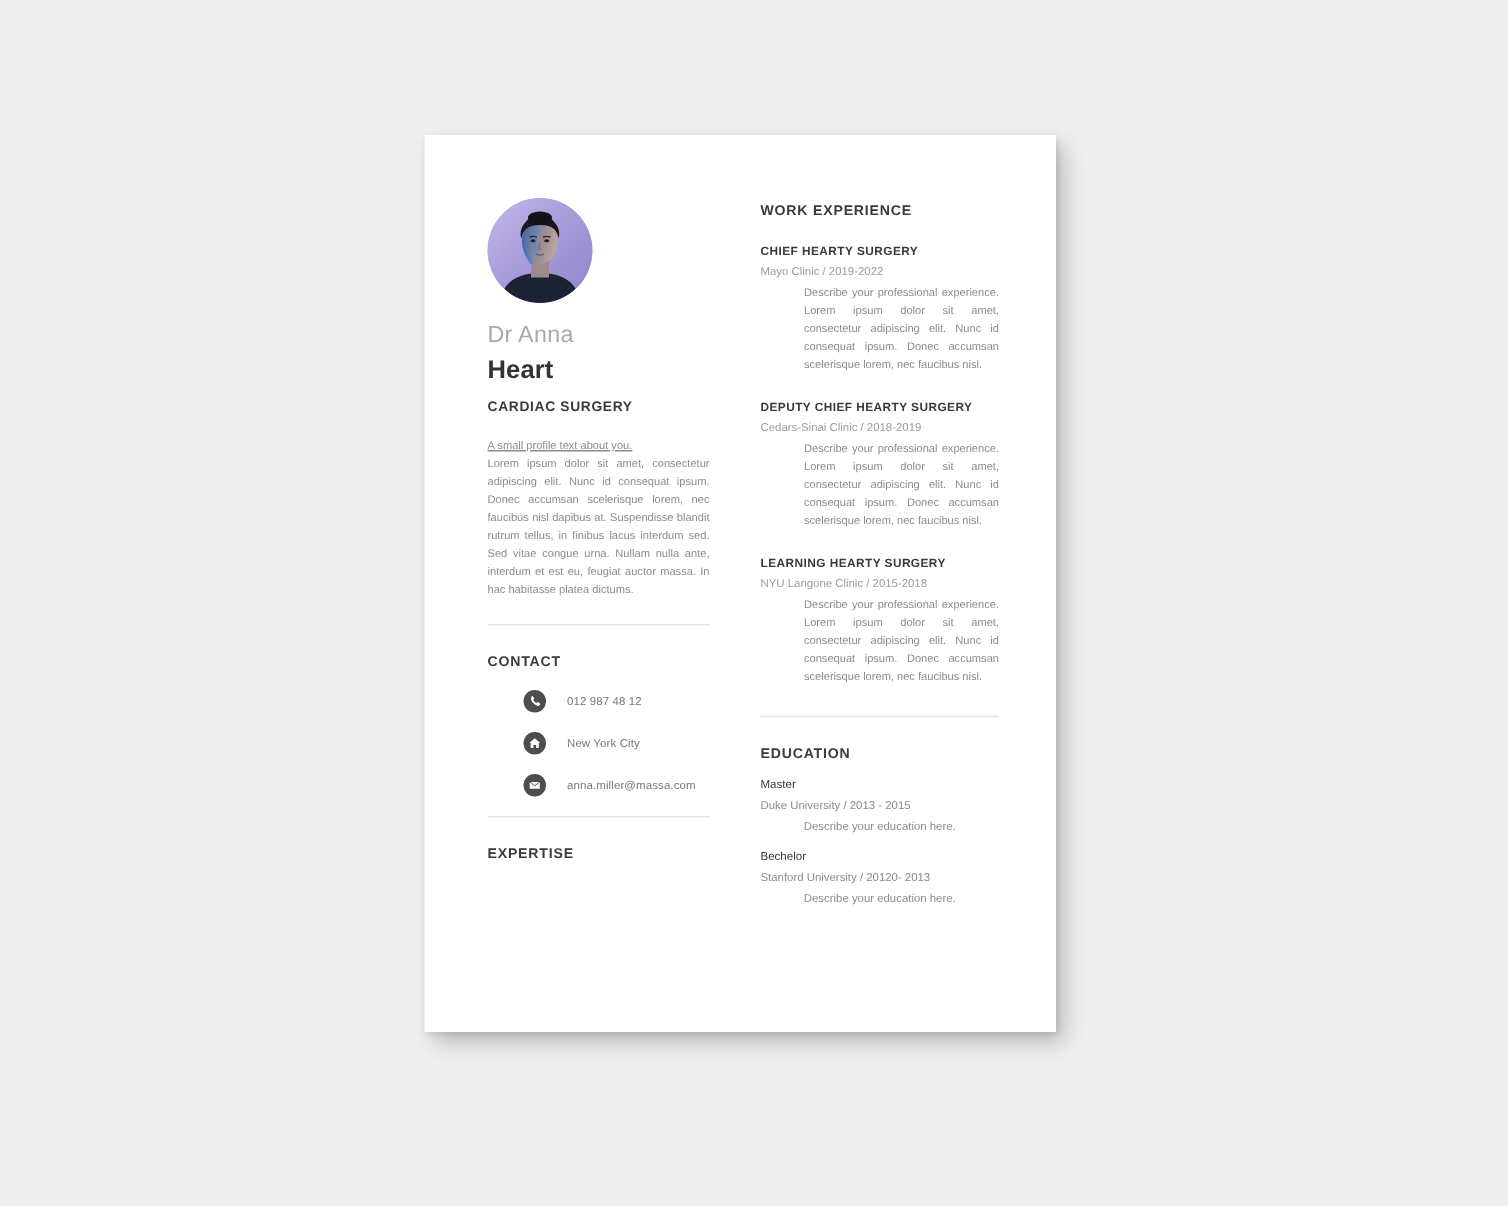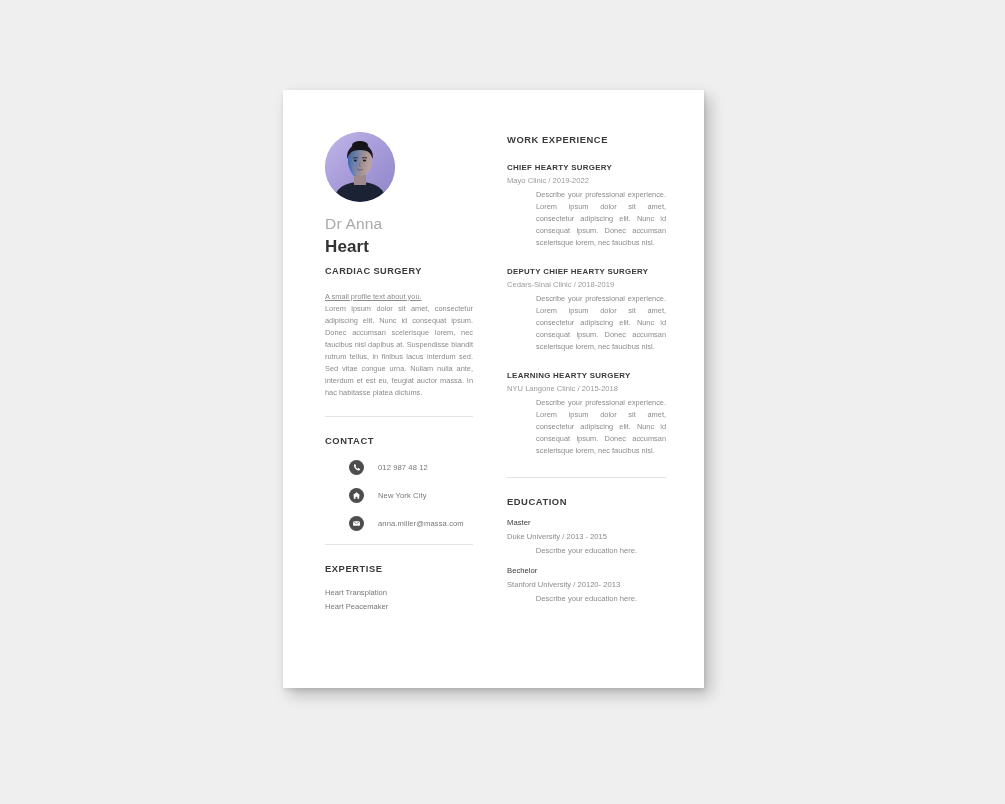--- a/index.html
+++ b/index.html
@@ -290,24 +290,20 @@
         </span>
         <span class="contact-text">anna.miller@massa.com</span>
       </div>
 
     </div>
 
     <div class="divider" style="margin-top:6px;"></div>
 
     <div class="section-head">EXPERTISE</div>
 
-    <div class="expertise-list">
-      <div class="expertise-item">Heart Transplation</div>
-      <div class="expertise-item">Heart Peacemaker</div>
-    </div>
 
   </div>
 
   <div class="col-right">
 
     <div class="section-head-right">WORK EXPERIENCE</div>
 
     <div class="job-block">
       <div class="job-role">CHIEF HEARTY SURGERY</div>
       <div class="job-meta">Mayo Clinic / 2019-2022</div>

